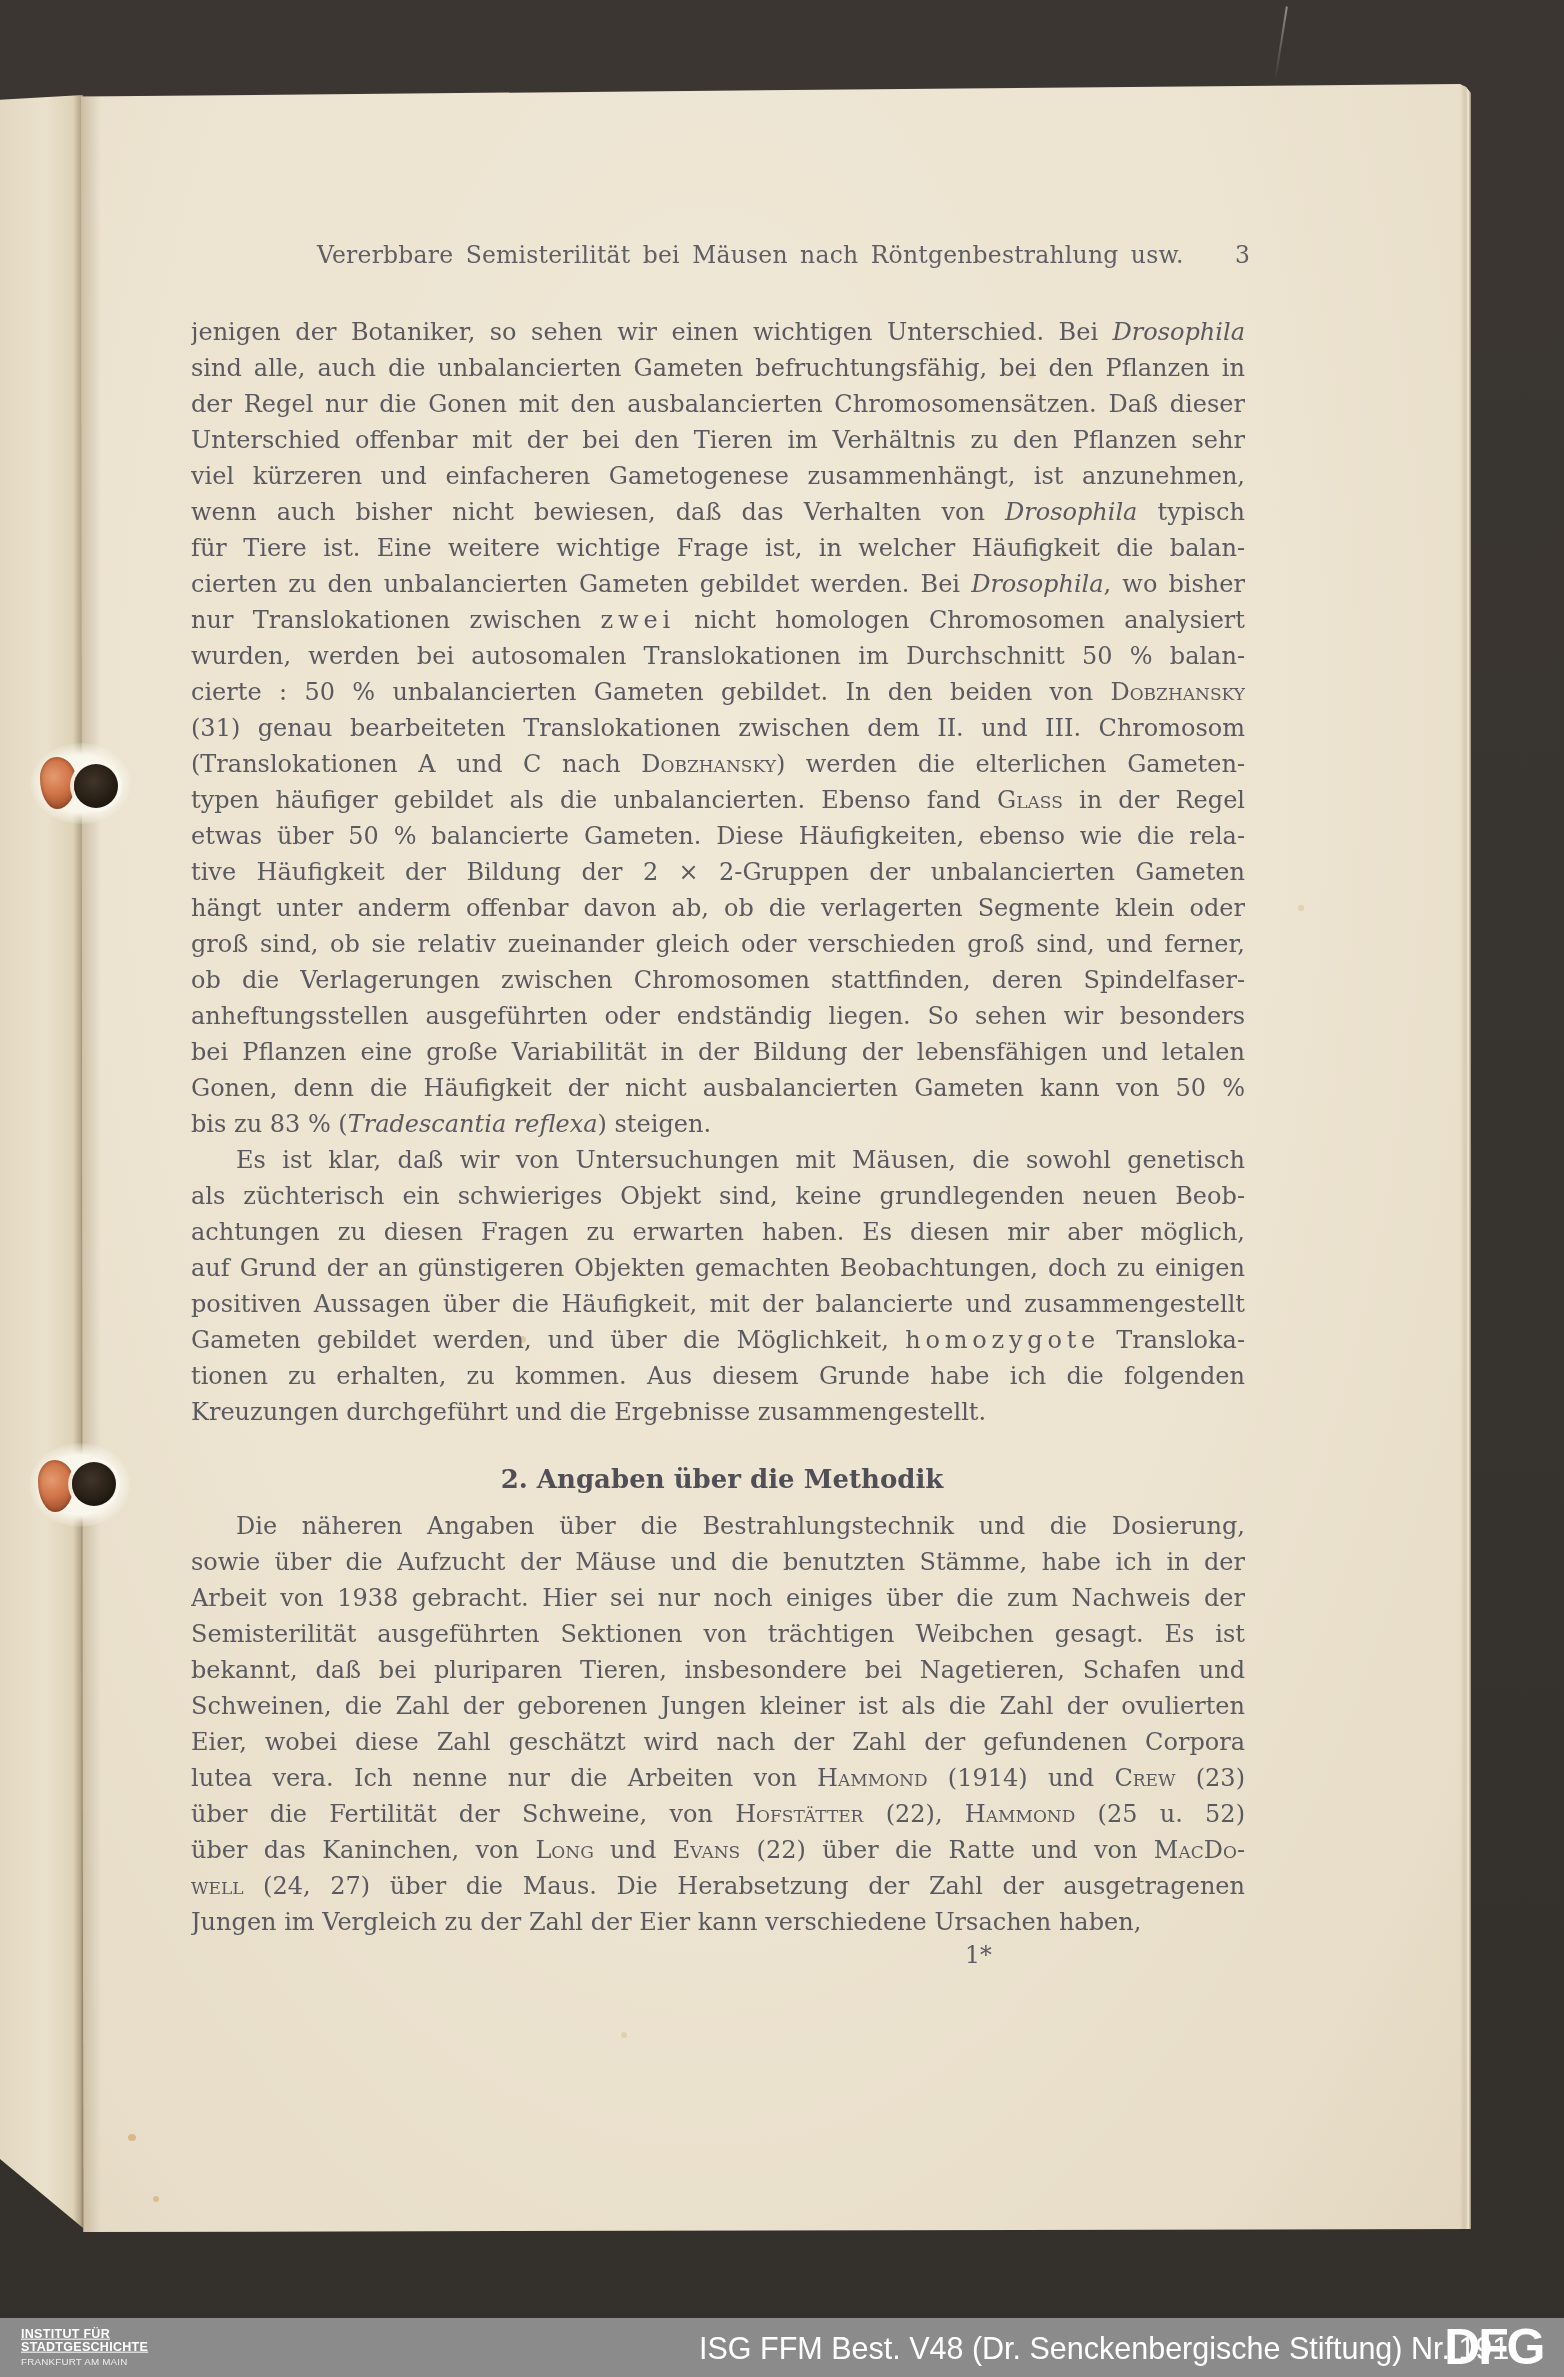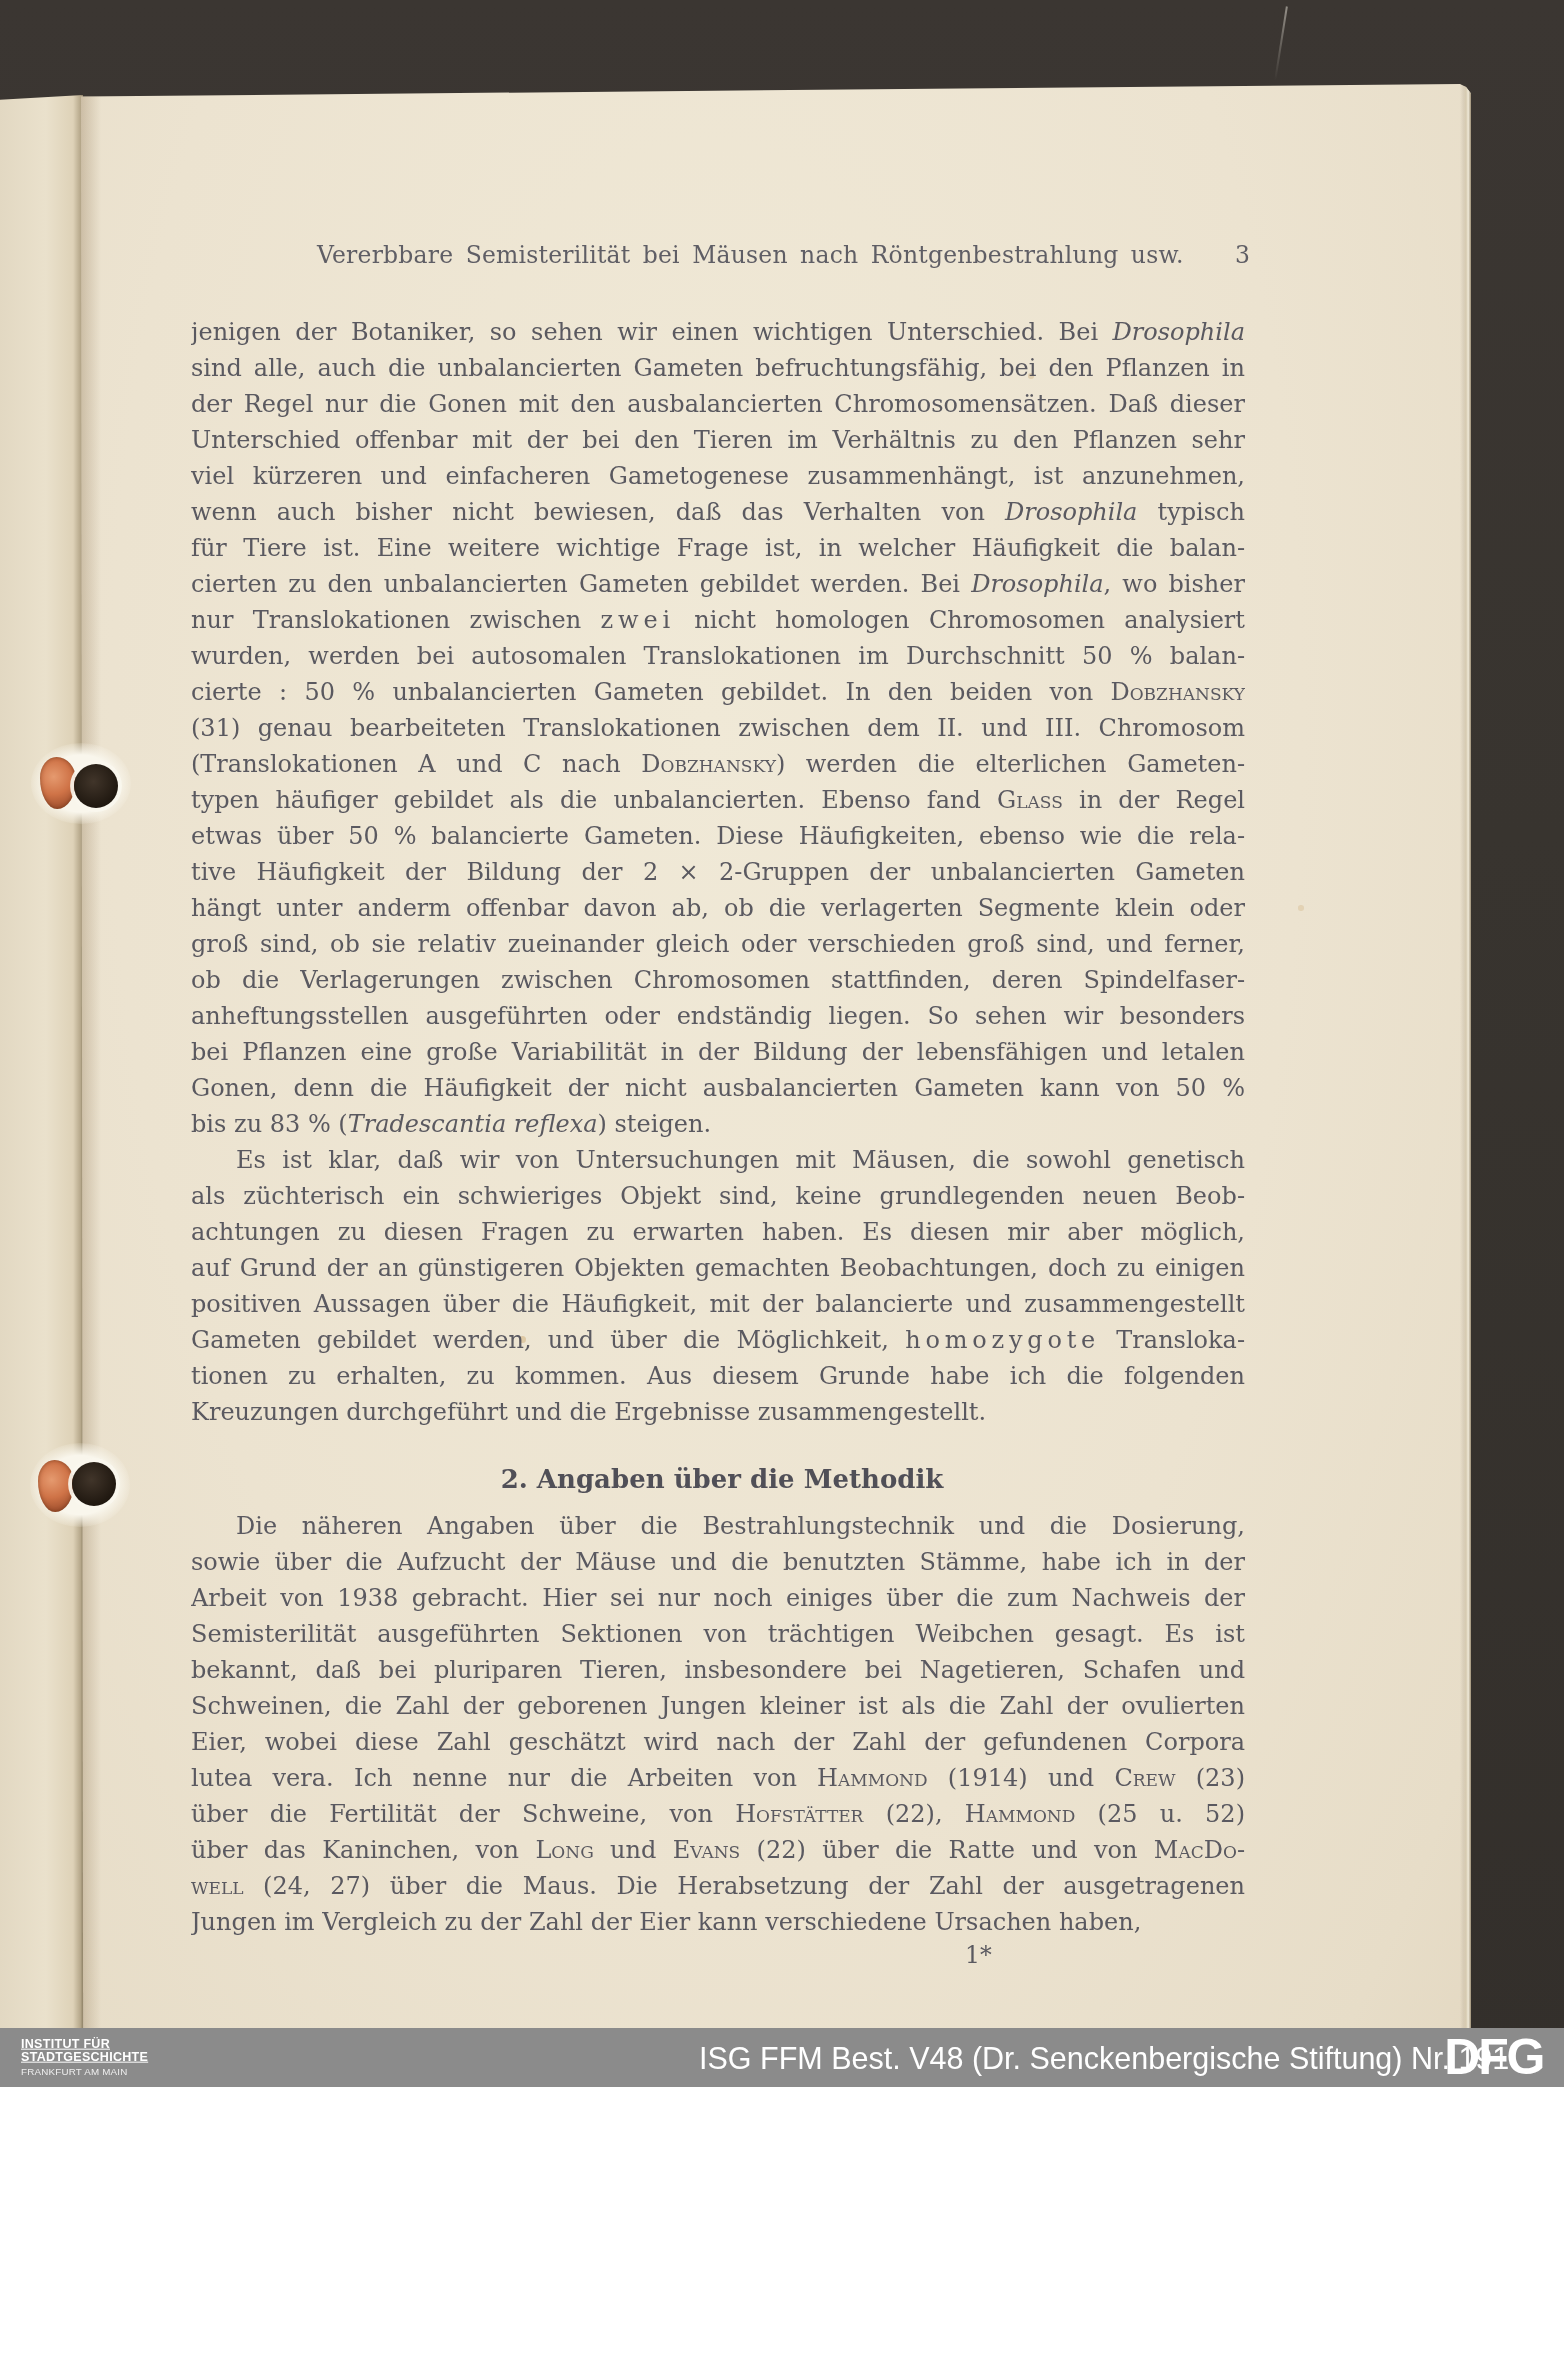--- a/index.html
+++ b/index.html
@@ -1,16 +1,16 @@
 <!DOCTYPE html>
 <html style="font-size:12.5px"><head>
 <meta charset="utf-8">
 <style>
   html,body{margin:0;padding:0;}
-  .scene{position:relative;width:1565px;height:2087px;overflow:hidden;
+  .scene{position:relative;width:1565px;height:2377px;overflow:hidden;
     background:linear-gradient(180deg,#3b3632 0%,#38342f 40%,#332f2b 100%);
     font-family:"DejaVu Serif", serif;}
   
   .scratch{position:absolute;left:1280px;top:6.3px;width:1.6px;height:75px;
     background:linear-gradient(180deg,rgba(220,215,205,.55),rgba(220,215,205,0));
     transform:rotate(9deg);}
   
   .under-page{position:absolute;left:0;top:95px;width:83px;height:2133px;
     background:linear-gradient(to right,#e2d8c2 0%,#eae1cc 55%,#ded2b8 88%,#b5a78a 97%,#8f8267 100%);
     clip-path:polygon(0 4.7px,83px 0,83px 2133px,0 2064px);}

